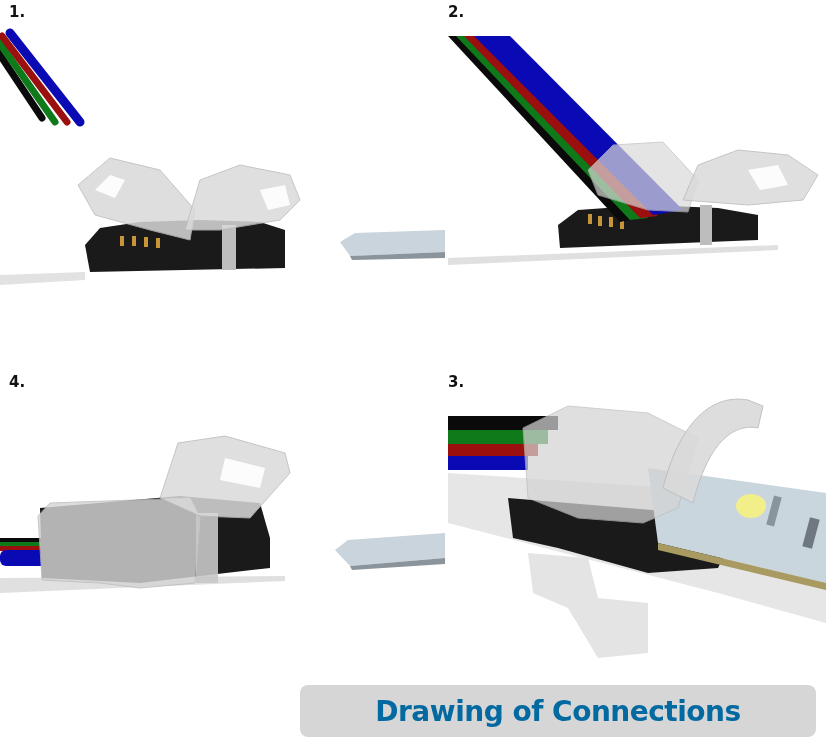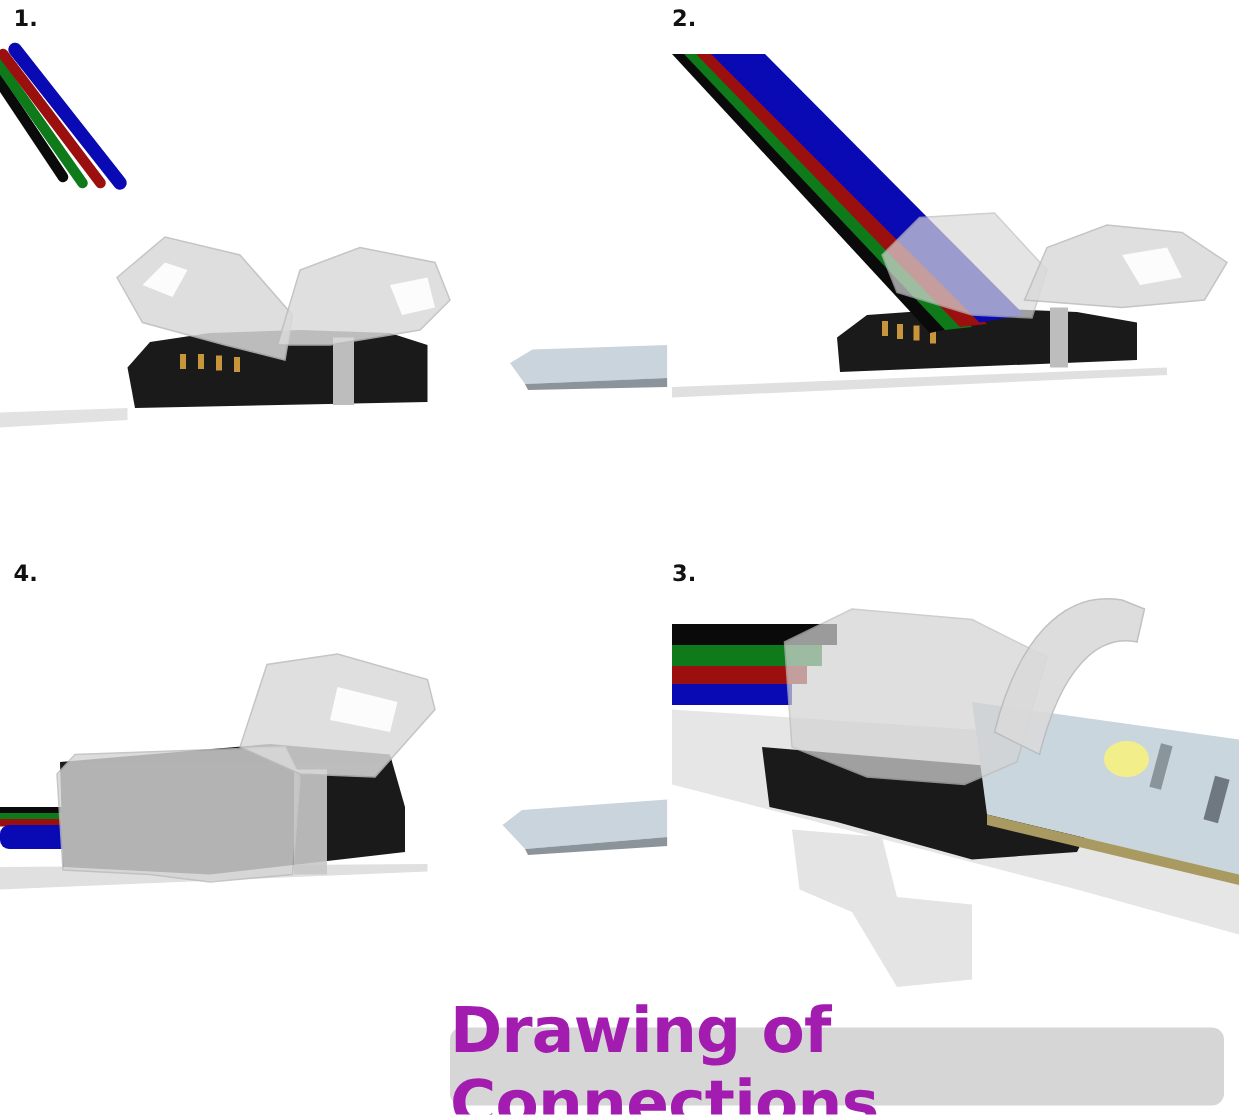--- a/index.html
+++ b/index.html
@@ -4,21 +4,21 @@
 <style>
   html, body { margin:0; padding:0; background:#ffffff; }
   body { width:826px; height:743px; position:relative; overflow:hidden; font-family:"DejaVu Sans", sans-serif; }
   .panel { position:absolute; overflow:hidden; background:#ffffff; }
   .step-label { position:absolute; font-family:"DejaVu Sans", sans-serif; font-weight:bold; font-size:15px; color:#111; }
   svg { position:absolute; left:0; top:0; }
   .caption {
     position:absolute; left:300px; top:685px; width:516px; height:52px;
     background:#d6d6d6; border-radius:8px;
     display:flex; align-items:center; justify-content:center;
-    font-family:"DejaVu Sans", sans-serif; font-weight:bold; font-size:42px; color:#a21caf;
+    font-family:"DejaVu Sans", sans-serif; font-weight:bold; font-size:28px; color:#0369a1;
     letter-spacing:-0.5px;
   }
 </style>
 </head>
 <body>
 
 <div class="panel" style="left:0;top:0;width:445px;height:300px;">
   <div class="step-label" style="left:9px;top:3px;">1.</div>
   <svg width="445" height="300" viewBox="0 0 445 300">
 

